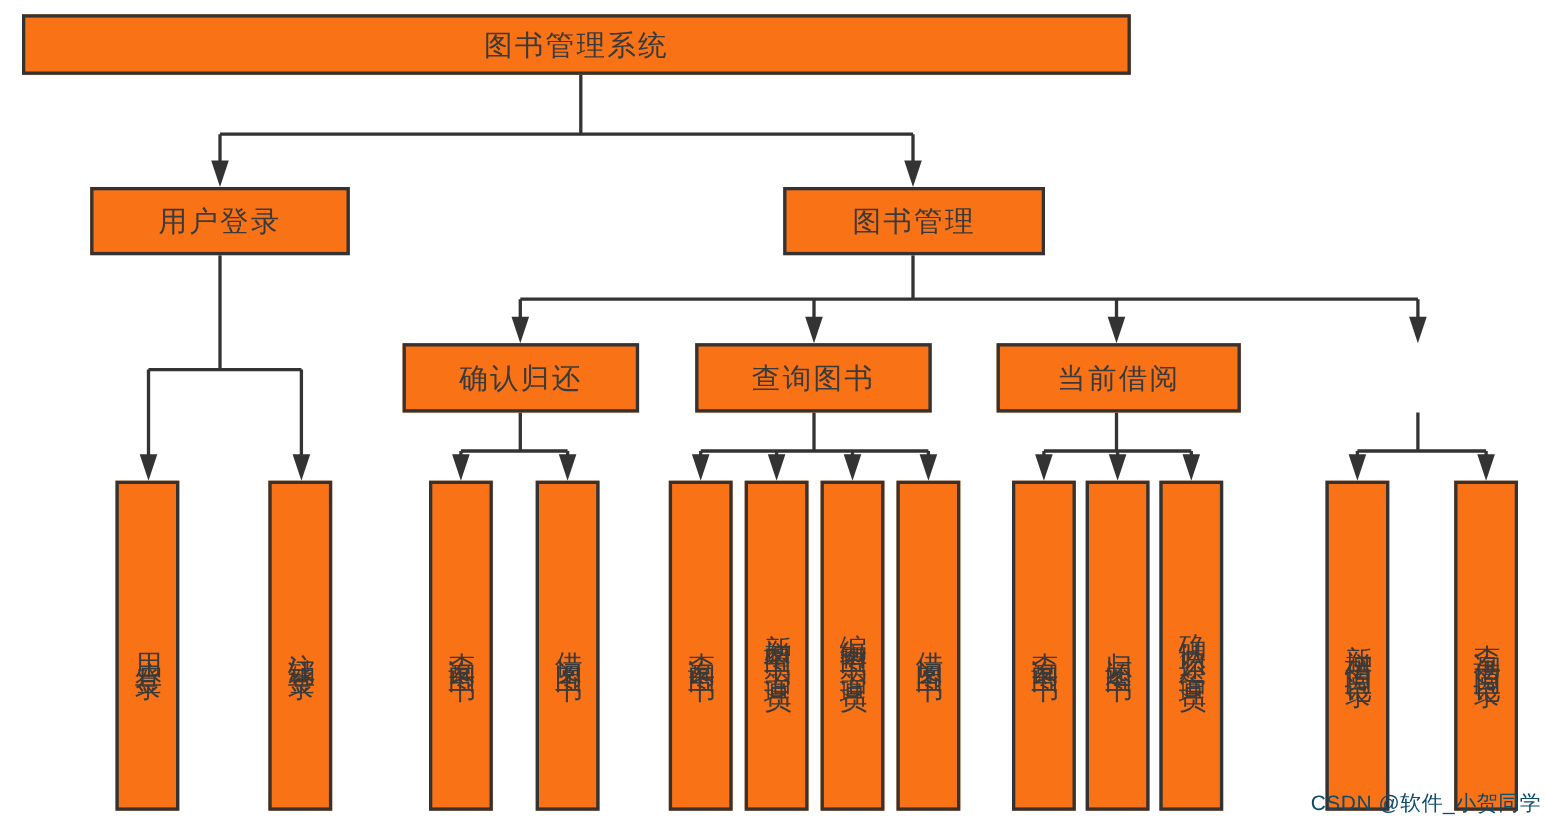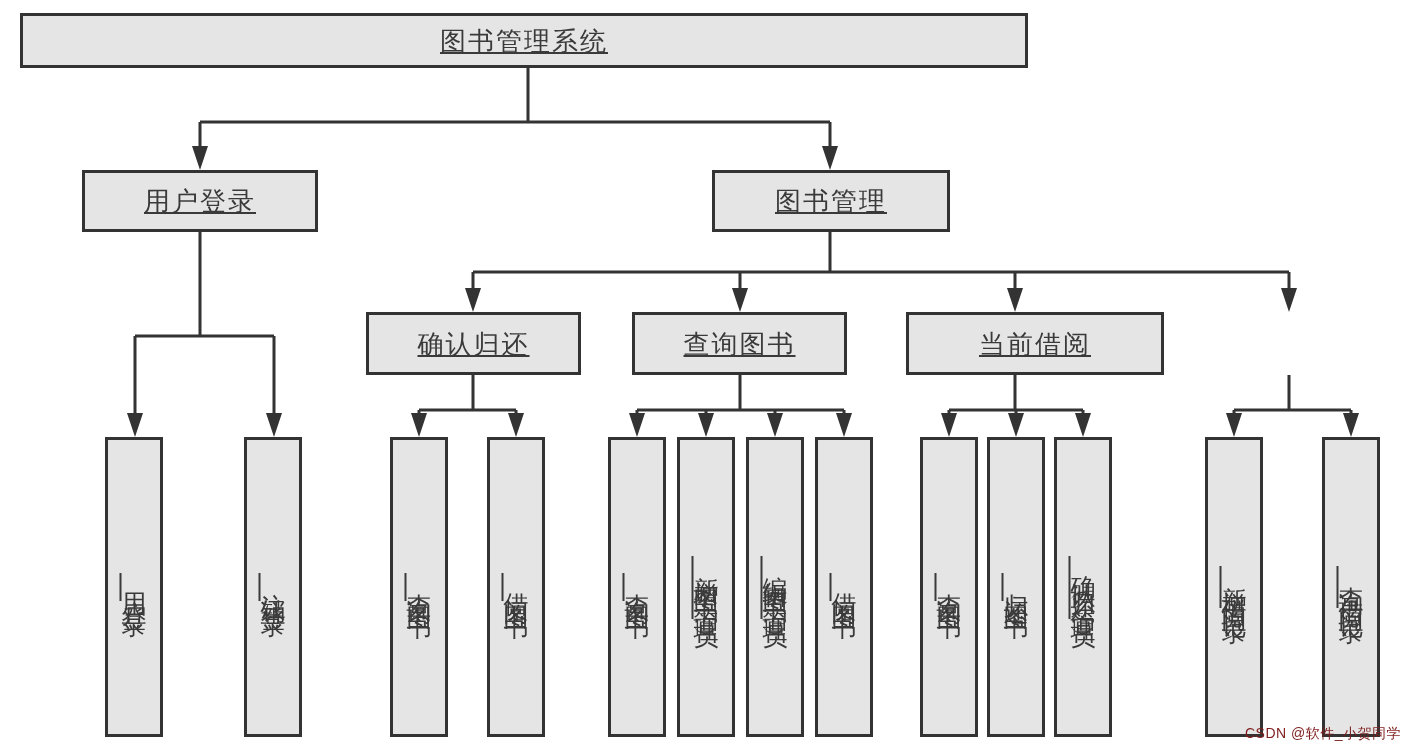--- a/index.html
+++ b/index.html
@@ -16,27 +16,26 @@
     overflow: hidden;
   }
   #wires {
     position: absolute;
     left: 0; top: 0;
     width: 1405px; height: 747px;
   }
   .box {
     position: absolute;
     box-sizing: border-box;
-    background: #e5e5e5;
+    background: #f97316;
     border: 3px solid #333333;
     display: flex;
     align-items: center;
     justify-content: center;
     color: #3a3a3a;
-    text-decoration: underline;
   }
   .box.h span {
     font-size: 26px;
     letter-spacing: 2px;
     white-space: nowrap;
     line-height: 1;
   }
   .box.v {
     top: 437px;
     width: 58px;
@@ -47,22 +46,22 @@
     text-orientation: mixed;
     font-size: 25px;
     letter-spacing: 7px;
     line-height: 1;
     white-space: nowrap;
   }
   #watermark {
     position: absolute;
     right: 4px;
     bottom: 4px;
-    font-size: 14px;
-    color: #7f1d1d;
+    font-size: 19px;
+    color: #0c4a6e;
     letter-spacing: 0.5px;
     white-space: nowrap;
     z-index: 5;
   }
 </style>
 </head>
 <body>
 
 <div id="stage">
 
@@ -109,21 +108,21 @@
   <div class="box h" style="left:712px; top:170px; width:238px; height:62px;">
     <span>图书管理</span>
   </div>
 
   <div class="box h" style="left:366px; top:312px; width:215px; height:63px;">
     <span>确认归还</span>
   </div>
   <div class="box h" style="left:632px; top:312px; width:215px; height:63px;">
     <span>查询图书</span>
   </div>
-  <div class="box h" style="left:906px; top:312px; width:258px; height:63px;">
+  <div class="box h" style="left:906px; top:312px; width:222px; height:63px;">
     <span>当前借阅</span>
   </div>
 
   <div class="box v" style="left:105px;">
     <span>用户登录</span>
   </div>
   <div class="box v" style="left:244px;">
     <span>注销登录</span>
   </div>
   <div class="box v" style="left:390px;">

